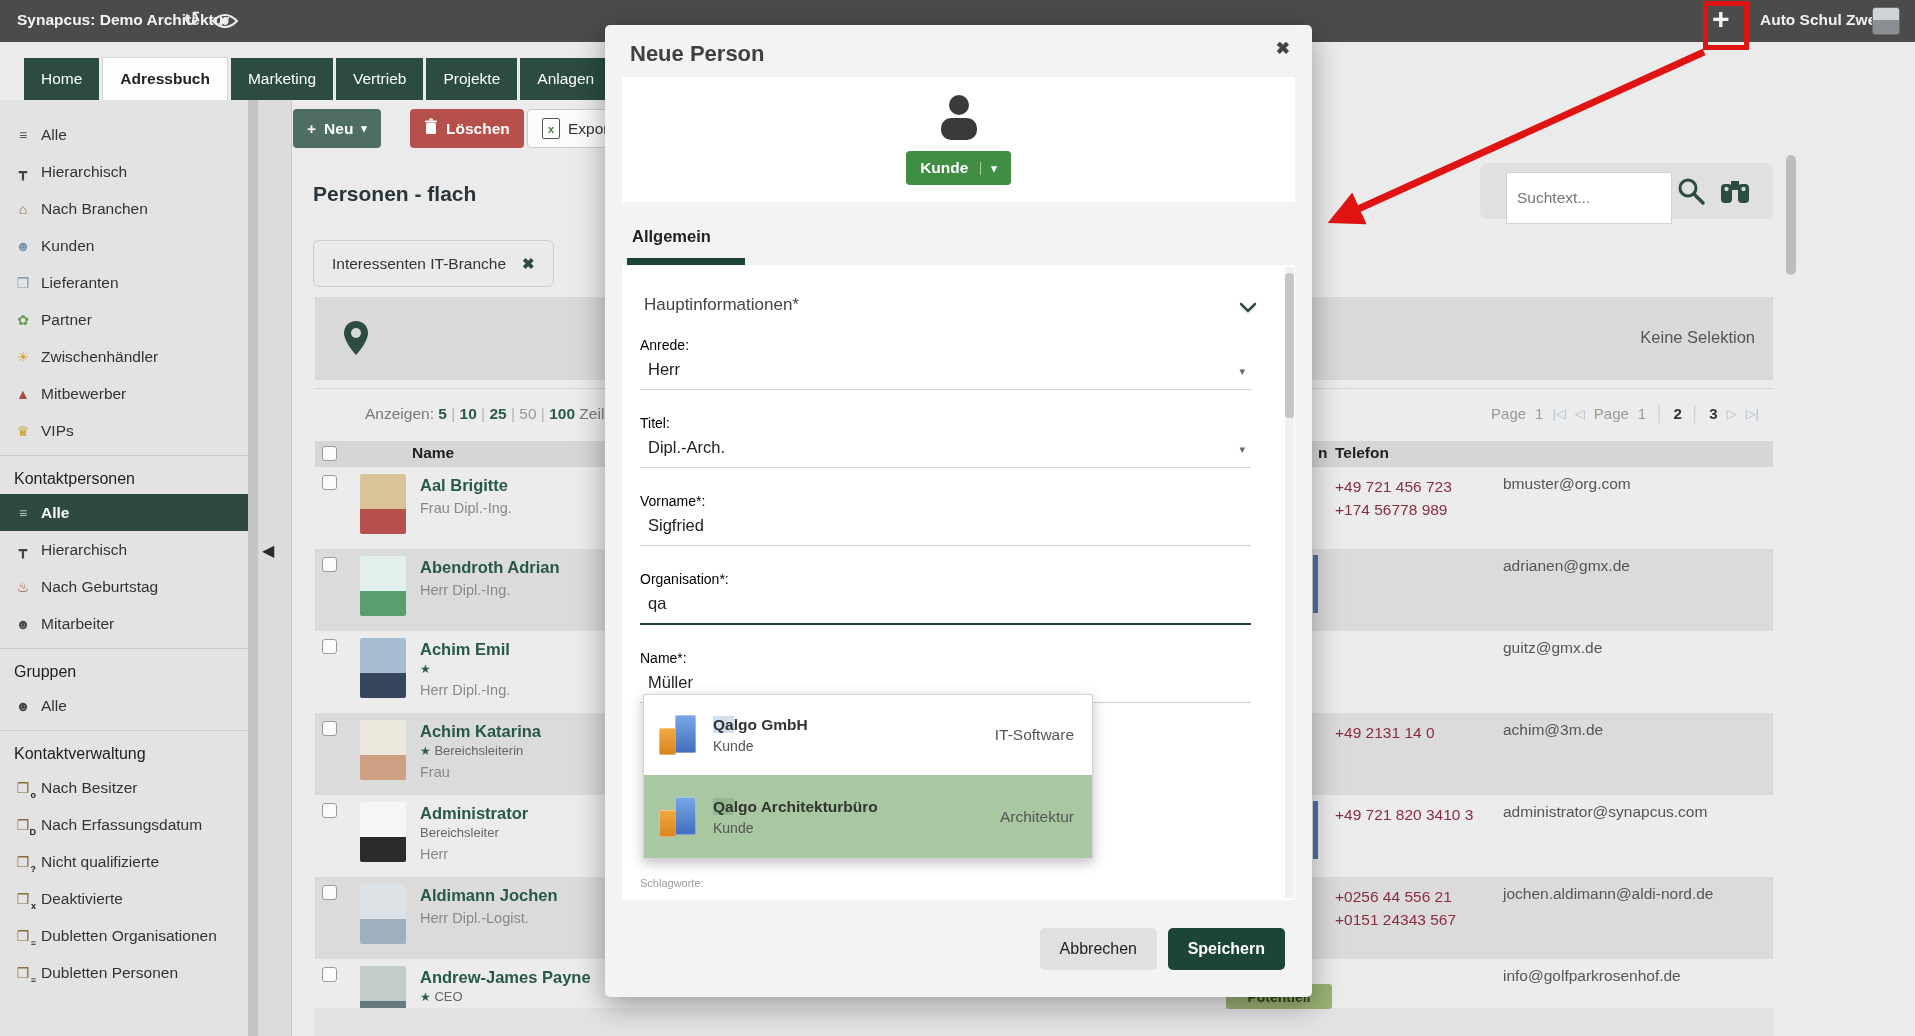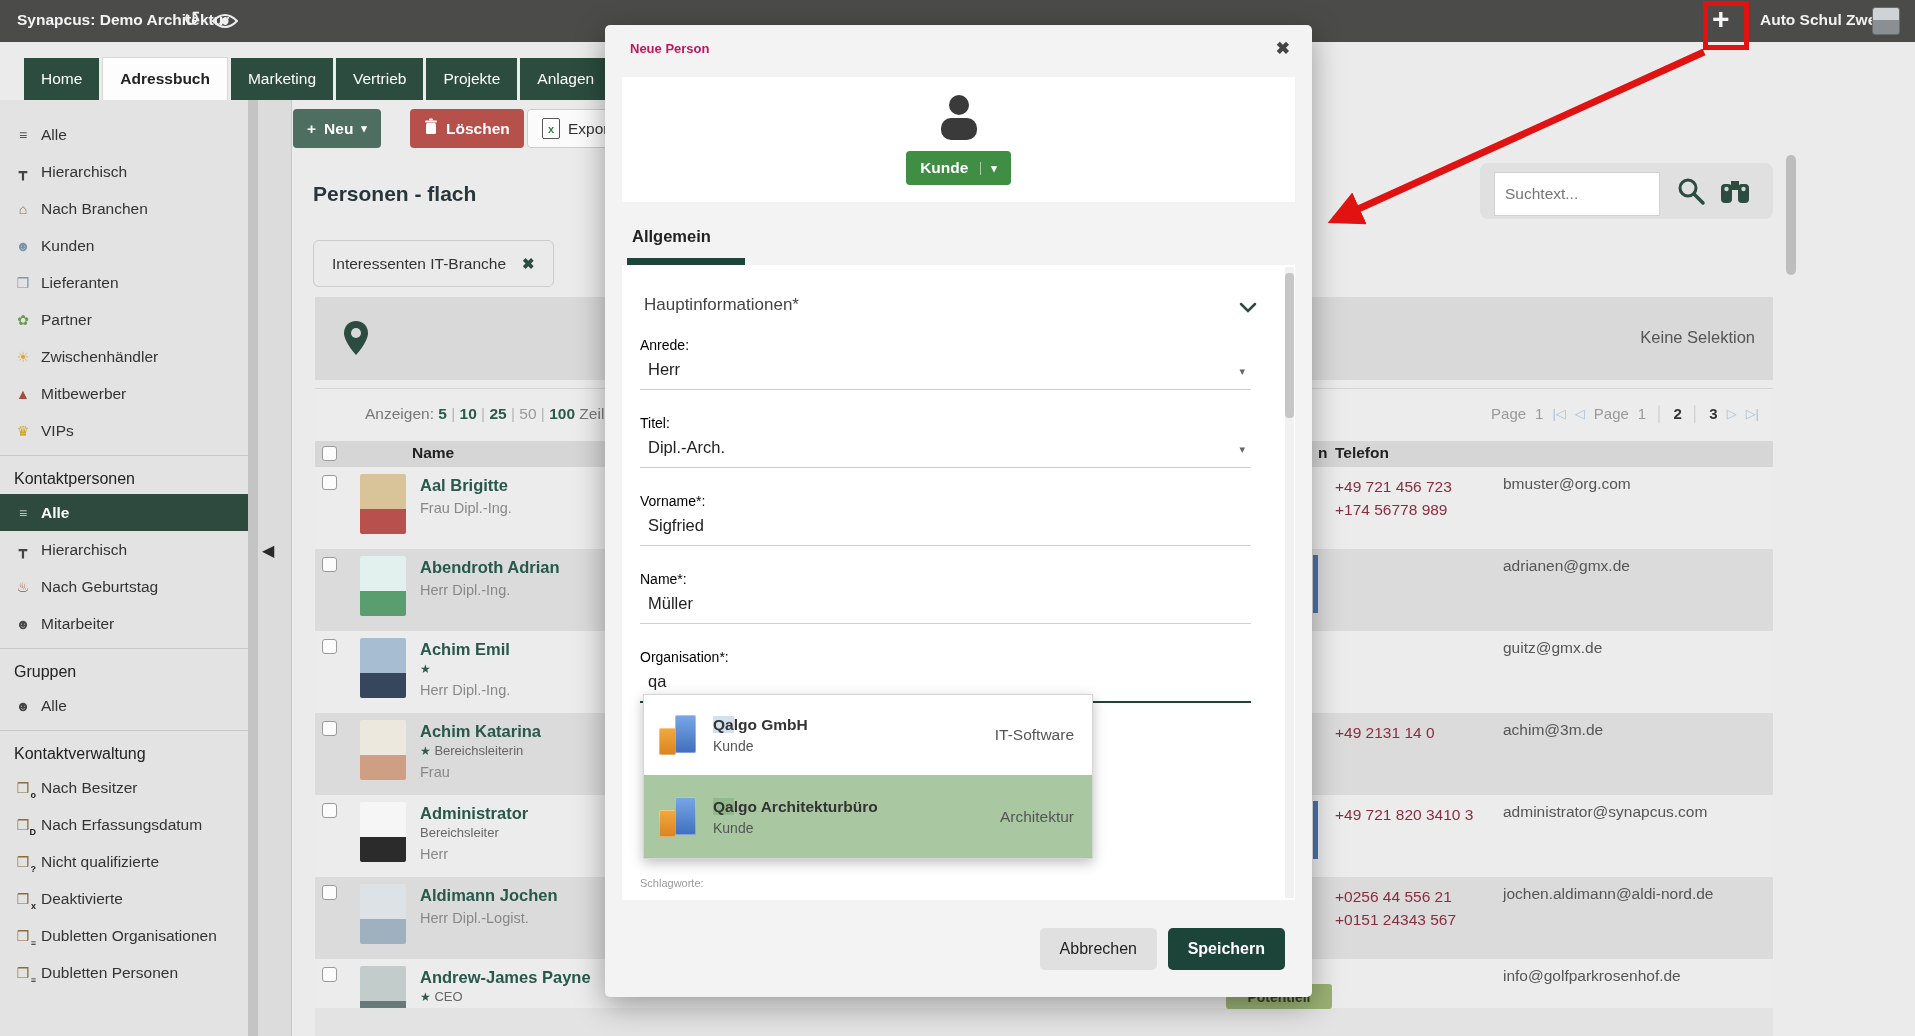--- a/index.html
+++ b/index.html
@@ -36,21 +36,21 @@
   .btn{position:absolute;top:109px;height:39px;display:flex;align-items:center;gap:8px;border-radius:4px;
     font-size:15.5px;font-weight:bold;padding:0 14px;box-sizing:border-box;cursor:pointer;}
   .btn-neu{left:293px;background:#4e6e62;color:#fff;}
   .btn-del{left:410px;background:#b5504b;color:#fff;}
   .btn-exp{left:527px;background:#fbfbfb;color:#333;border:1px solid #ccc;font-weight:normal;}
   .caret{font-size:11px;}
   .xdoc{width:16px;height:19px;border:1.5px solid #555;border-radius:2px;display:flex;align-items:center;
     justify-content:center;font-size:11px;font-weight:bold;color:#3a7d44;background:#fff;}
   
   .searchwrap{position:absolute;left:1480px;top:163px;width:293px;height:56px;background:#e0e0e0;border-radius:8px;z-index:1;}
-  .searchwrap input{position:absolute;left:14px;top:9px;width:166px;height:44px;border:1px solid #d2d2d2;
+  .searchwrap input{position:absolute;left:26px;top:9px;width:166px;height:52px;border:1px solid #d2d2d2;
     background:#fff;font-size:15.5px;padding:0 10px;box-sizing:border-box;font-family:"Liberation Sans",sans-serif;color:#555;outline:none;}
   .ico-mag{position:absolute;left:196px;top:13px;cursor:pointer;}
   .ico-bino{position:absolute;left:240px;top:15px;cursor:pointer;}
   
   .pg-title{position:absolute;left:313px;top:182px;font-size:21px;font-weight:bold;color:#28353b;}
   .chip{position:absolute;left:313px;top:240px;height:47px;border:1px solid #ccc;border-radius:6px;background:#eaeaea;
     display:flex;align-items:center;padding:0 18px;gap:16px;font-size:15.5px;color:#333;box-sizing:border-box;}
   .chip-x{color:#2b4c3f;font-weight:bold;font-size:15px;cursor:pointer;}
   .pinbar{position:absolute;left:315px;top:297px;width:1458px;height:83px;background:#d9d9d9;}
   .pin{position:absolute;left:28px;top:23px;}
@@ -88,21 +88,21 @@
   .pphone{position:absolute;left:1020px;top:8px;font-size:15.5px;color:#8a2c40;line-height:23px;}
   .pemail{position:absolute;left:1188px;top:8px;font-size:15.5px;color:#555;}
   .accent{position:absolute;left:998px;top:6px;width:5px;height:58px;background:#4a74b0;}
   .tfoot{position:absolute;left:315px;top:1008px;width:1458px;height:28px;background:#e3e3e3;z-index:2;}
   .cscroll{position:absolute;left:1786px;top:155px;width:10px;height:120px;background:#bdbdbd;border-radius:5px;z-index:1;cursor:pointer;}
   .stbadge{position:absolute;left:1226px;top:984px;width:106px;height:25px;background:#9ab174;color:#33411f;
     font-size:14px;font-weight:bold;display:flex;align-items:center;justify-content:center;border-radius:3px;z-index:3;}
   
   .modal{position:absolute;left:605px;top:25px;width:707px;height:972px;background:#f3f3f3;border-radius:5px;
     box-shadow:0 8px 30px rgba(0,0,0,.35);z-index:40;}
-  .m-title{position:absolute;left:25px;top:16px;font-size:13px;font-weight:bold;color:#be185d;}
+  .m-title{position:absolute;left:25px;top:16px;font-size:22px;font-weight:bold;color:#404040;}
   .m-close{position:absolute;right:22px;top:13px;font-size:17px;color:#444;cursor:pointer;font-weight:bold;}
   .m-typecard{position:absolute;left:17px;top:52px;right:17px;height:125px;background:#fff;display:flex;
     flex-direction:column;align-items:center;justify-content:center;gap:7px;}
   .k-btn{background:#3f8e44;color:#fff;font-weight:bold;font-size:15.5px;border-radius:4px;height:34px;
     display:flex;align-items:center;padding:0 14px;cursor:pointer;}
   .k-caret{margin-left:12px;border-left:1px solid rgba(255,255,255,.55);padding-left:10px;font-size:11px;}
   .m-tabrow{position:absolute;left:17px;top:194px;right:17px;height:46px;border-bottom:1px solid #ddd;}
   .m-tab{position:absolute;left:10px;top:8px;font-size:16.5px;font-weight:bold;color:#222;cursor:pointer;}
   .m-tabline{position:absolute;left:5px;top:39px;width:118px;height:7px;background:#1d4438;}
   .m-body{position:absolute;left:17px;top:240px;right:17px;bottom:97px;background:#fff;}
@@ -466,27 +466,27 @@
           </div>
           <div class="fld">
             <div class="flabel">Titel:</div>
             <div class="fvalue">Dipl.-Arch.</div>
             <span class="fcaret">▾</span>
           </div>
           <div class="fld">
             <div class="flabel">Vorname*:</div>
             <div class="fvalue">Sigfried</div>
           </div>
+          <div class="fld focus">
+            <div class="flabel">Organisation*:</div>
+            <div class="fvalue">qa</div>
+          </div>
           <div class="fld">
             <div class="flabel">Name*:</div>
             <div class="fvalue">Müller</div>
-          </div>
-          <div class="fld focus">
-            <div class="flabel">Organisation*:</div>
-            <div class="fvalue">qa</div>
           </div>
         </div>
       <div class="dropdown">
           <div class="dd-item">
             <div class="bldg"></div>
             <div class="dd-mid">
               <div class="dd-name"><span class="dd-match">Qa</span>lgo GmbH</div>
               <div class="dd-type">Kunde</div>
             </div>
             <div class="dd-ind">IT-Software</div>

